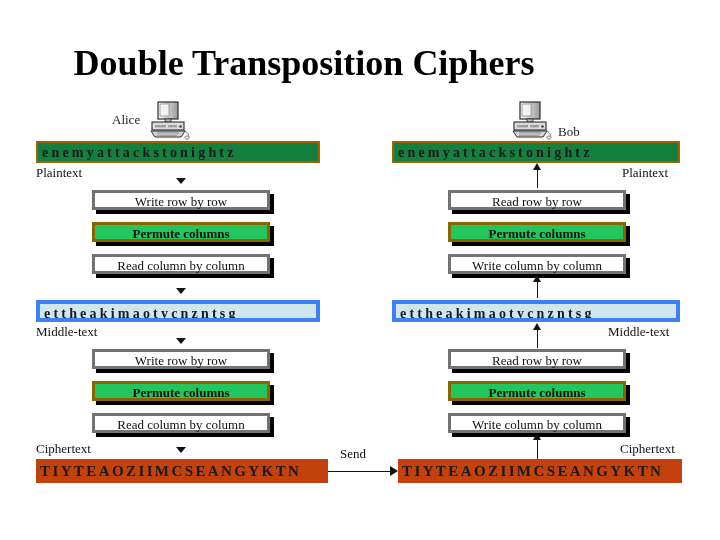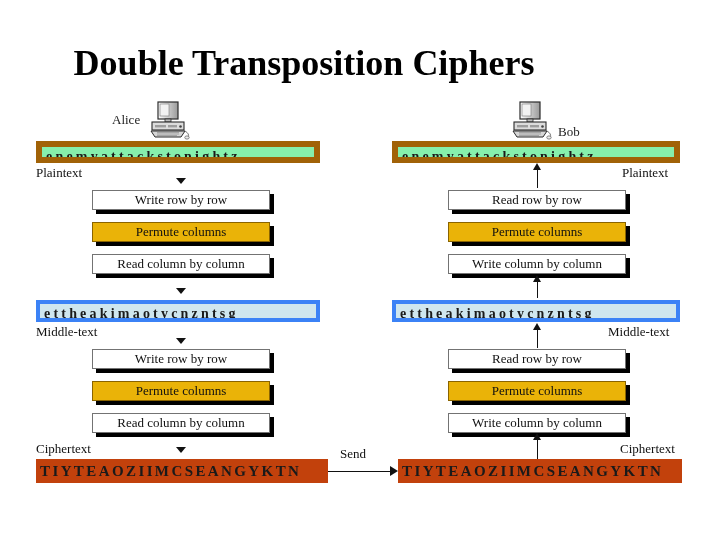--- a/index.html
+++ b/index.html
@@ -57,21 +57,21 @@
     background: #ffffff;
     font-family: "Liberation Serif", "DejaVu Serif", serif;
     font-size: 14px;
     font-weight: bold;
     letter-spacing: 3.2px;
     text-indent: 4px;
     white-space: nowrap;
     overflow: hidden;
     color: #1a1a1a;
   }
-  .textbar.plain   { background:#86efac; border:6px solid #a16207; }
+  .textbar.plain   { background:#15803d; border:2px solid #a16207; }
   .textbar.middle  { background:#cfe6ee; border:4px solid #3b82f6; }
   .textbar.cipher  {
     background:#c2410c;
     border: none;
     height: 24px;
     line-height: 24px;
     font-size: 15px;
     letter-spacing: 2.4px;
   }
 
@@ -101,29 +101,29 @@
   #cap-send         { left: 340px; top: 446px; }
 
   
   .step {
     position: absolute;
     box-sizing: border-box;
     width: 178px;
     height: 20px;
     line-height: 18px;
     text-align: center;
-    border: 1px solid #737373;
+    border: 3px solid #737373;
     background: #ffffff;
     font-family: "Liberation Serif", "DejaVu Serif", serif;
     font-size: 13px;
     color: #101010;
     box-shadow: 4px 4px 0 0 #000000;
     white-space: nowrap;
   }
-  .step.accent { background: #eab308; border-color: #8a6400; }
+  .step.accent { background: #22c55e; border-color: #8a6400; font-weight: bold; }
 
   
   #s-l1 { left: 92px;  top: 190px; }
   #s-l2 { left: 92px;  top: 222px; }
   #s-l3 { left: 92px;  top: 254px; }
   #s-l4 { left: 92px;  top: 349px; }
   #s-l5 { left: 92px;  top: 381px; }
   #s-l6 { left: 92px;  top: 413px; }
   
   #s-r1 { left: 448px; top: 190px; }

